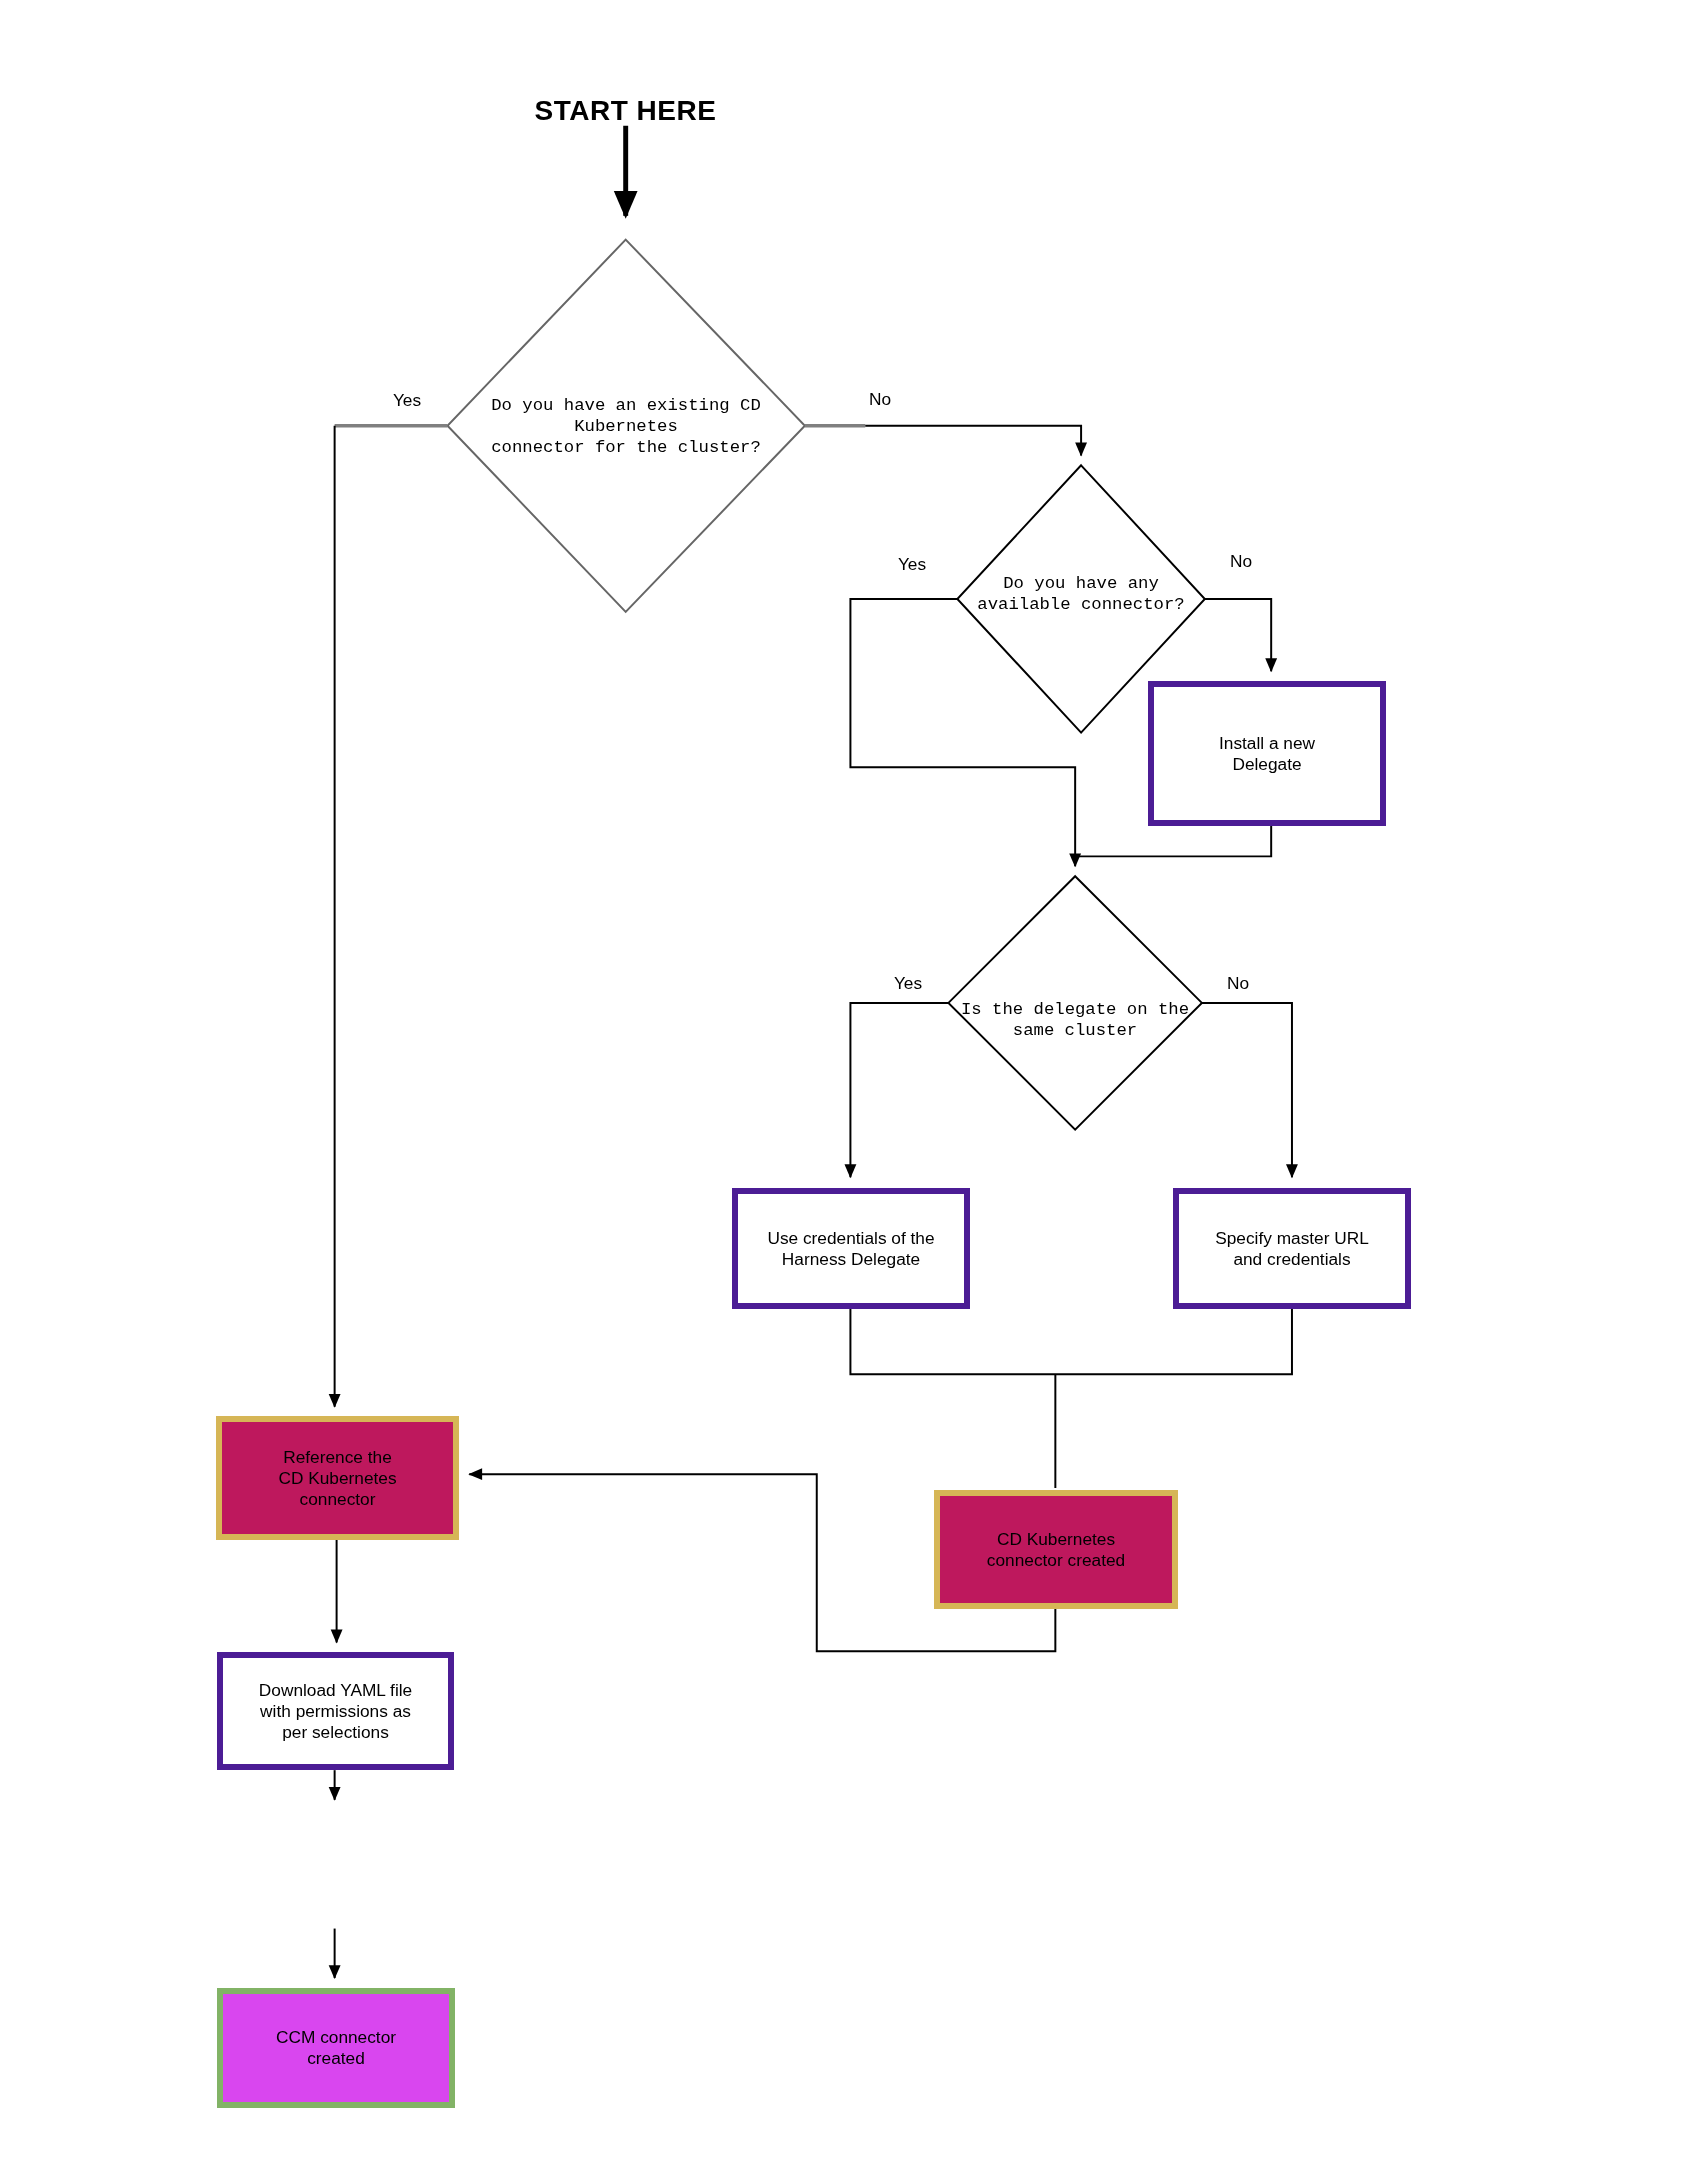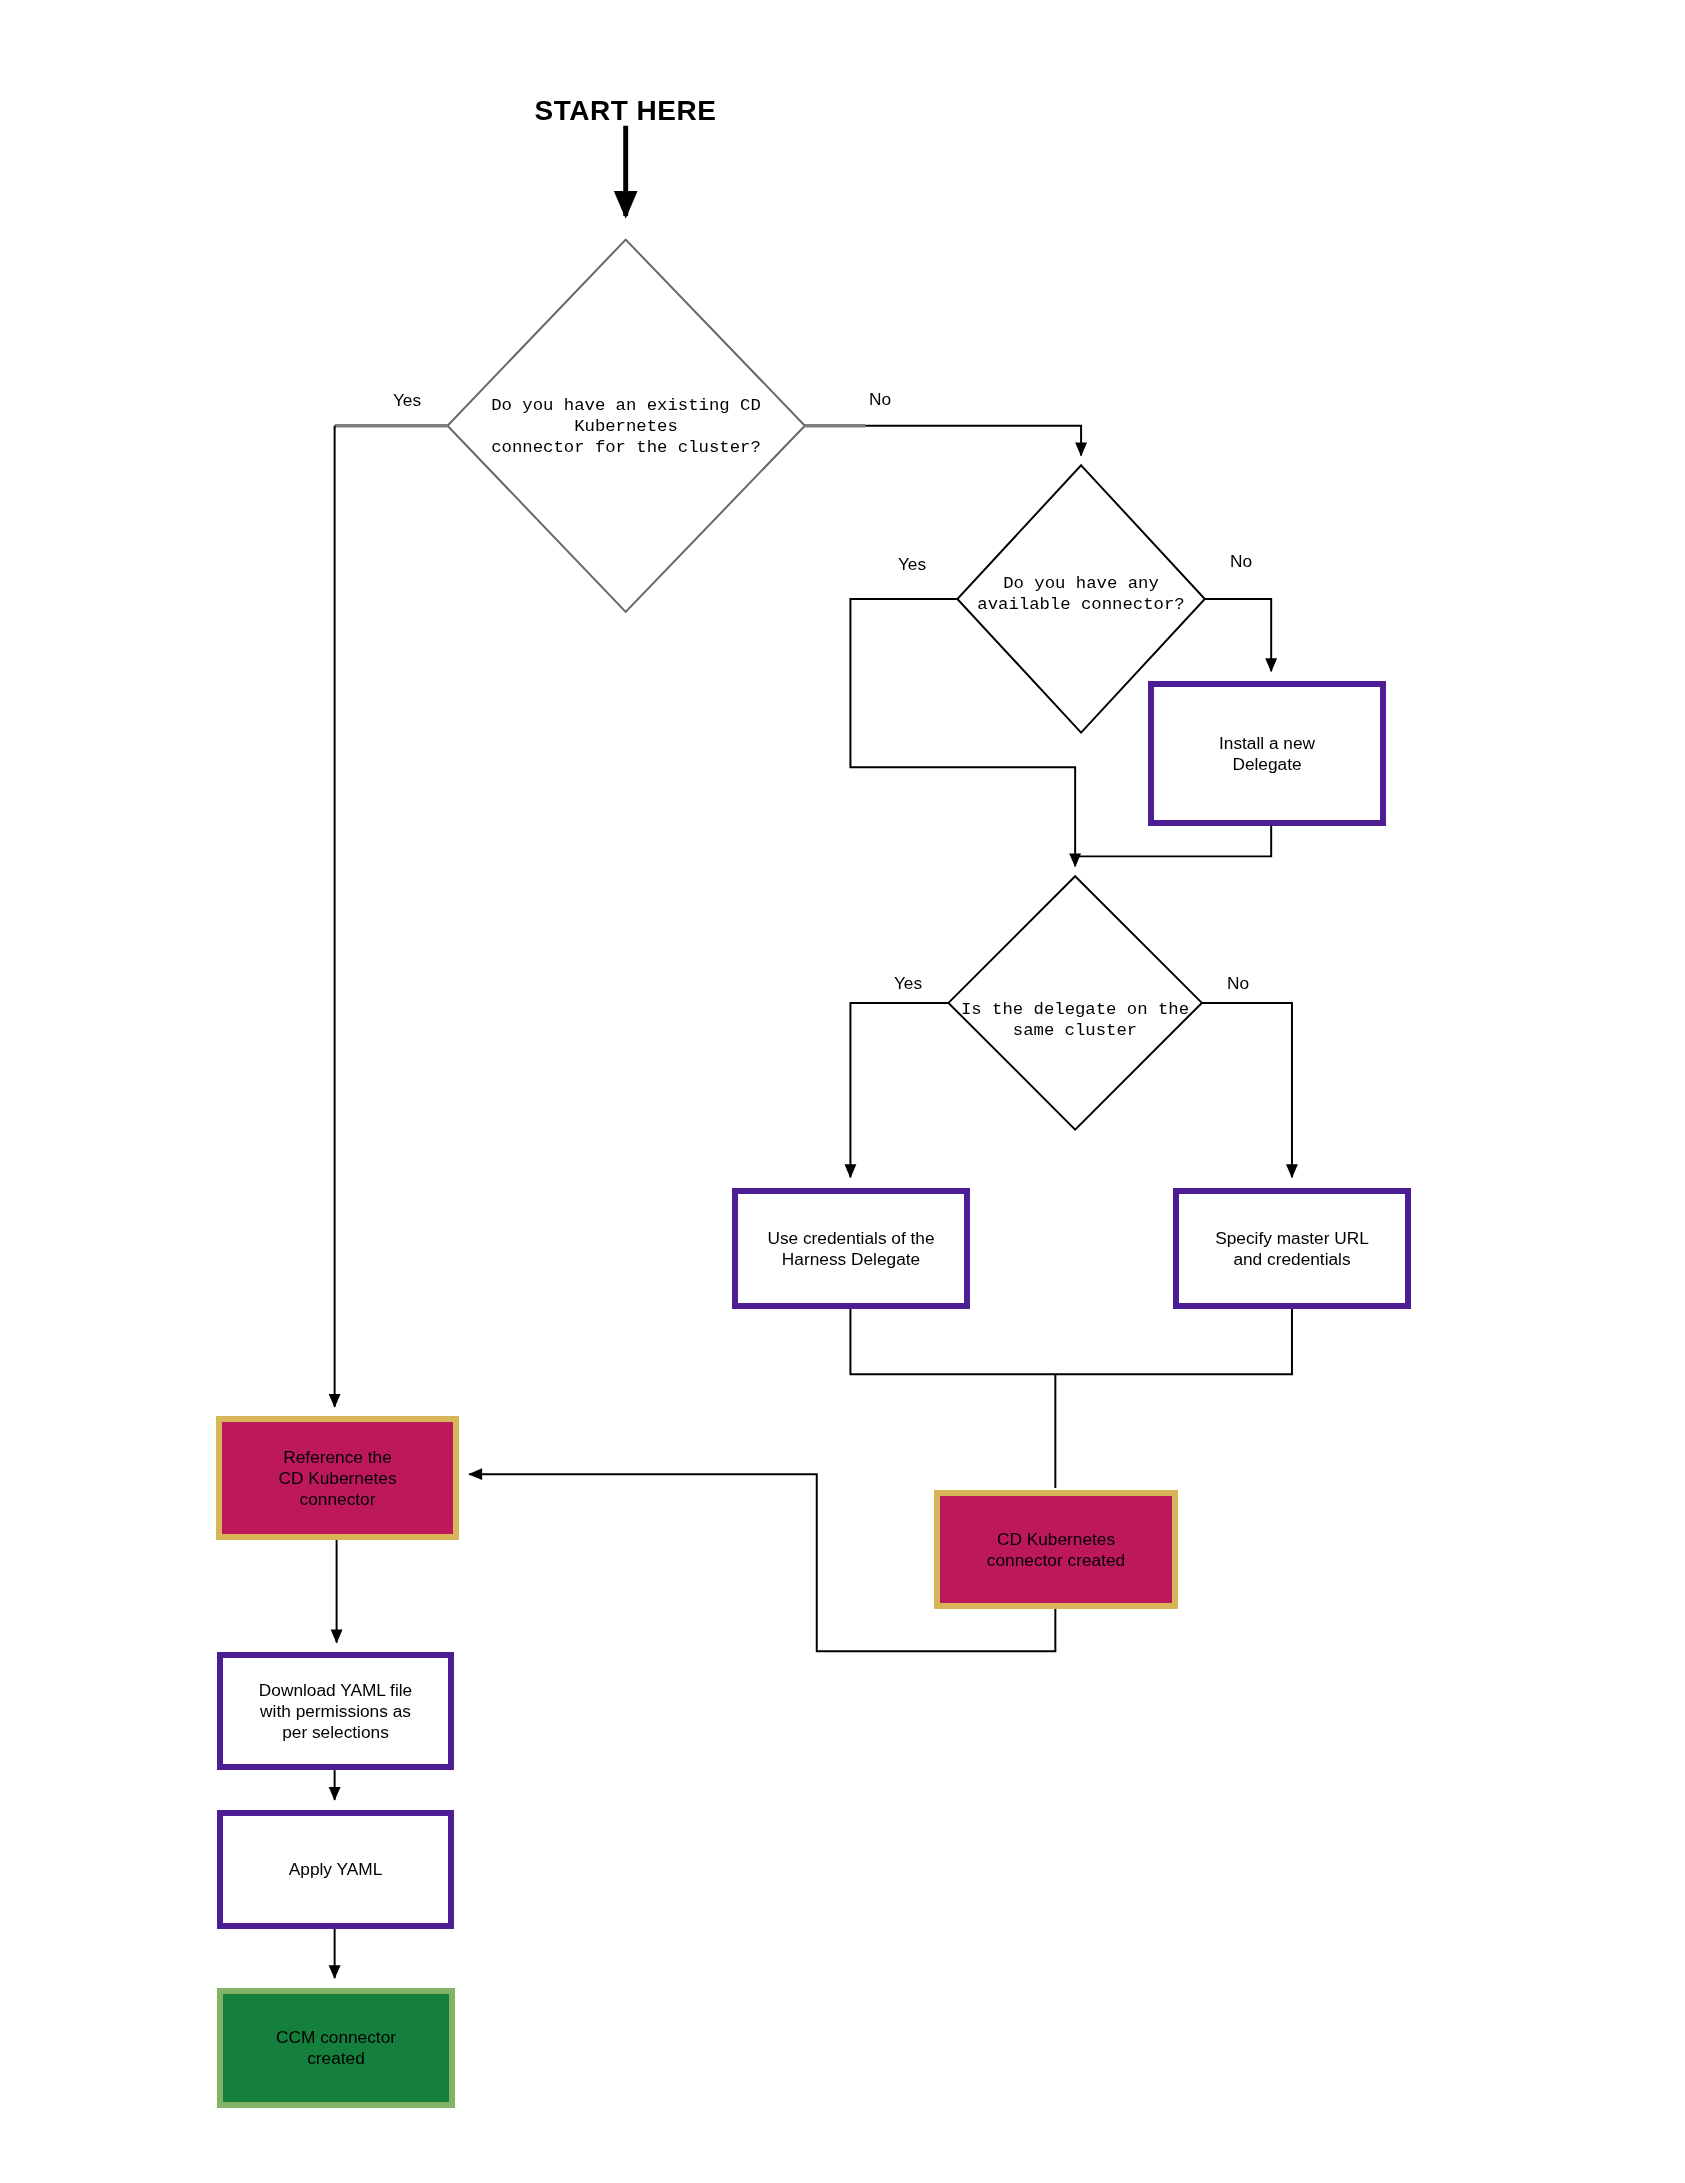--- a/index.html
+++ b/index.html
@@ -55,21 +55,21 @@
     white-space: pre-line;
     background: #ffffff;
     border: 6px solid #4c1d95;
     box-sizing: border-box;
   }
   .box.highlight {
     background: #be185d;
     border-color: #D6B656;
   }
   .box.success {
-    background: #15803d;
+    background: #d946ef;
     border-color: #82B366;
   }
   .branch-label {
     position: absolute;
     font-size: 17.3px;
     color: #000000;
     transform: translate(-50%, -50%);
     white-space: nowrap;
   }
 </style>
@@ -166,23 +166,20 @@
     <span>CD Kubernetes
 connector created</span>
   </div>
 
   <div class="box" style="left:217px; top:1652px; width:237px; height:118px;">
     <span>Download YAML file
 with permissions as
 per selections</span>
   </div>
 
-  <div class="box" style="left:217px; top:1810px; width:237px; height:119px;">
-    <span>Apply YAML</span>
-  </div>
 
   <div class="box success" style="left:217px; top:1988px; width:238px; height:120px;">
     <span>CCM connector
 created</span>
   </div>
 
 </div>
 
 
 </body></html>

